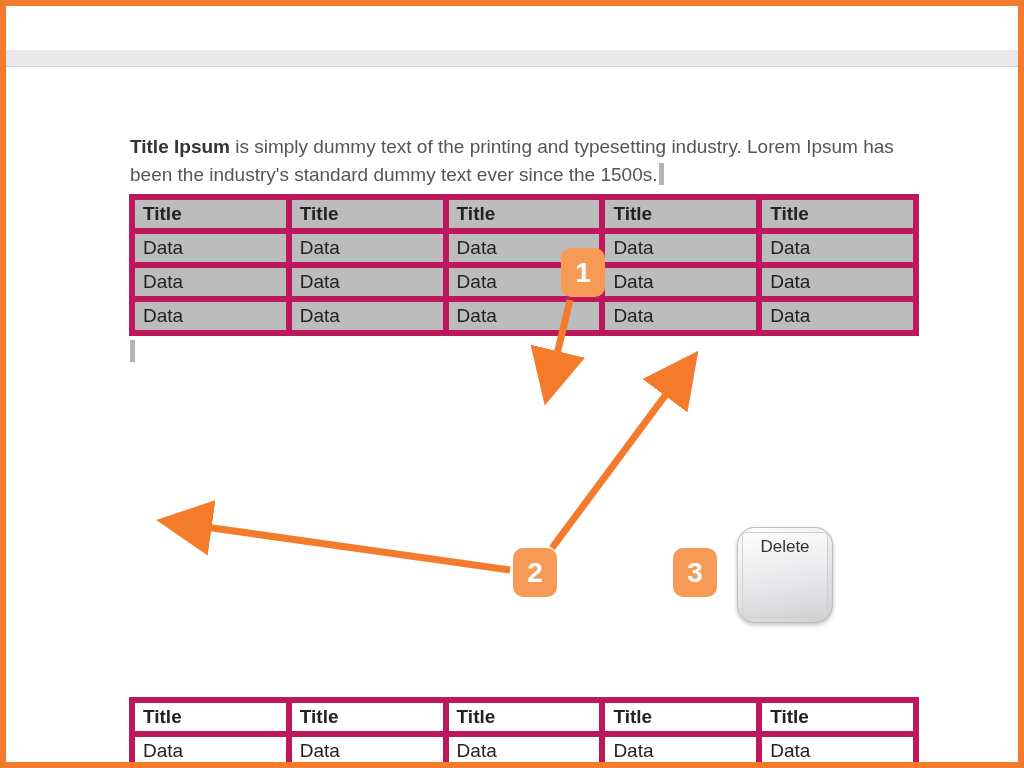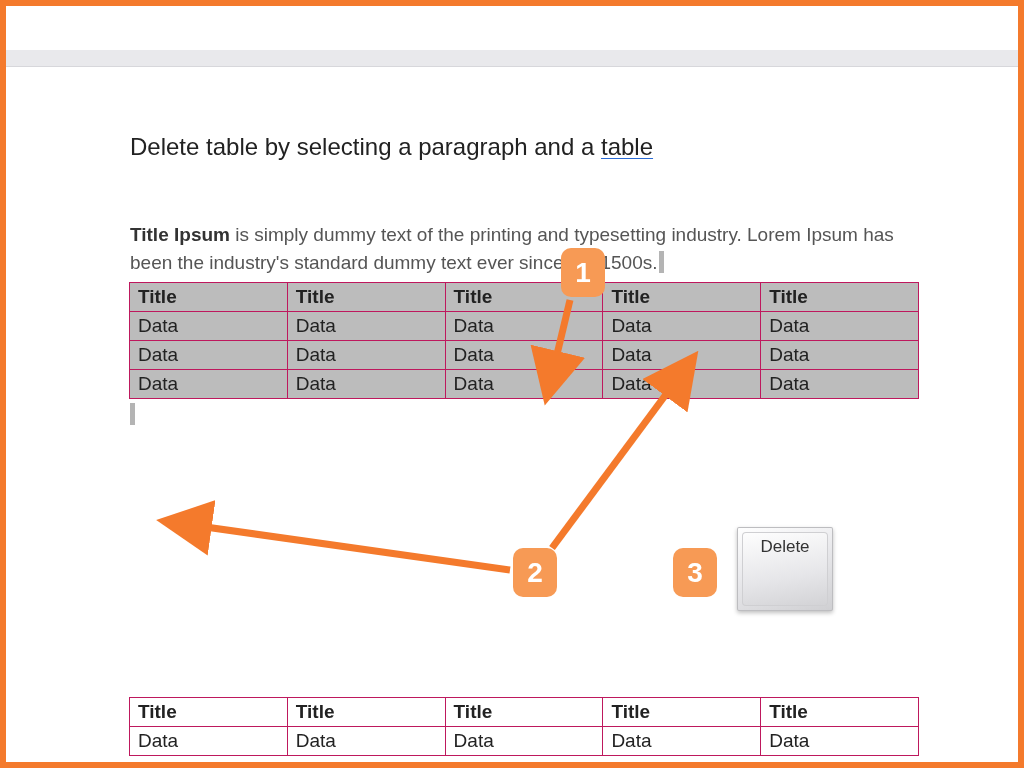--- a/index.html
+++ b/index.html
@@ -68,21 +68,21 @@
     width: 5px; height: 22px;
     background: #b4b4b4;
     vertical-align: middle;
   }
   table.doc-table {
     border-collapse: collapse;
     width: 790px;
     margin-left: -1px;
   }
   table.doc-table th, table.doc-table td {
-    border: 1px solid #be185d;
+    border: 6px solid #be185d;
     font-size: 19px;
     text-align: left;
     padding: 3px 8px 3px 8px;
     color: #222;
     font-weight: 400;
   }
   table.doc-table th { font-weight: 700; }
   table.doc-table.selected th,
   table.doc-table.selected td {
     background: #bcbcbc;
@@ -108,22 +108,22 @@
     font-size: 28px;
     display: flex;
     align-items: center;
     justify-content: center;
     font-family: Arial, sans-serif;
     z-index: 20;
   }
   
   .key {
     position: absolute;
-    width: 96px; height: 84px;
-    border-radius: 2px;
+    width: 96px; height: 96px;
+    border-radius: 18px;
     background: linear-gradient(160deg, #ffffff 0%, #e9e9ec 45%, #cfcfd2 100%);
     box-shadow: inset 0 0 0 1px #bdbdc0, 0 2px 4px rgba(0,0,0,.25);
     z-index: 15;
   }
   .key::before {
     content: "";
     position: absolute;
     inset: 5px;
     border-radius: 4px;
     background: linear-gradient(170deg,#fefefe 0%, #e6e6e9 60%, #d2d2d5 100%);
@@ -147,23 +147,20 @@
   }
 </style>
 </head>
 <body>
 
 <div class="ribbon-strip"></div>
 <div class="page"></div>
 
 <div class="content">
 
-  <h2 class="heading">
-    <span>Delete table by selecting a paragraph and a </span><span class="underline-word">table</span>
-  </h2>
 
   <p class="para">
     <b>Title Ipsum</b><span> is simply dummy text of the printing and typesetting industry. Lorem Ipsum has been the industry's standard dummy text ever since the 1500s.</span><span class="cursor-mark"></span>
   </p>
 
   <table class="doc-table selected">
     <thead>
       <tr>
         <th>Title</th>
         <th>Title</th>

